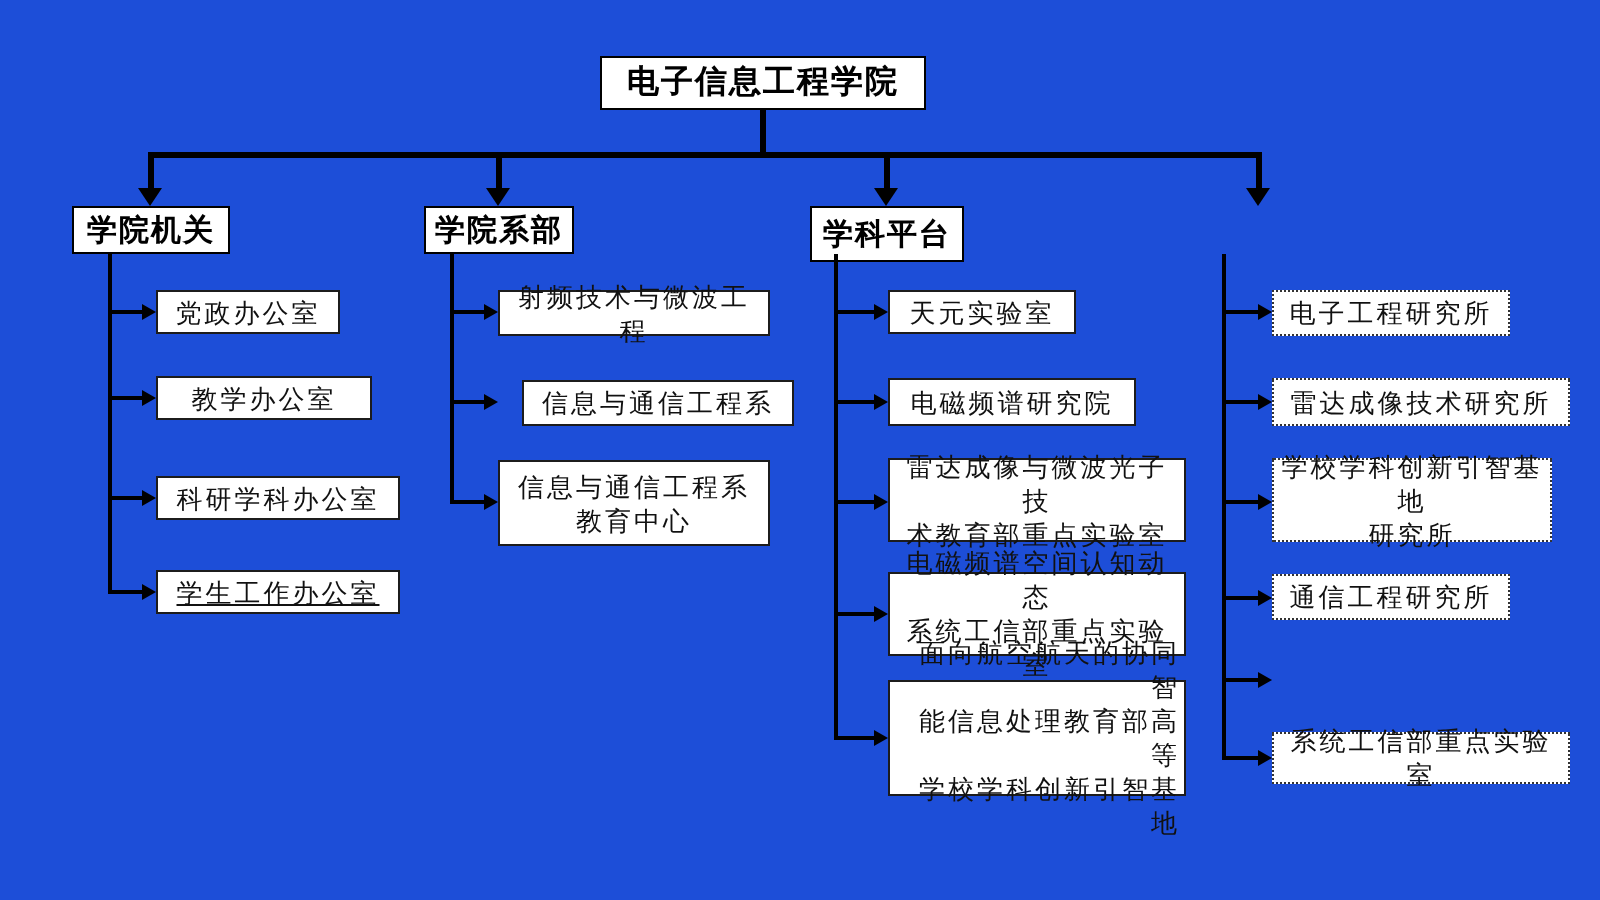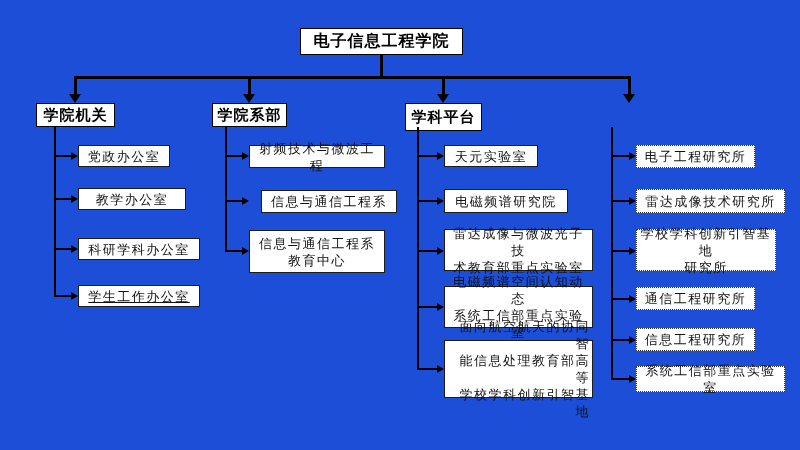--- a/index.html
+++ b/index.html
@@ -134,19 +134,18 @@
   <div class="tri-right" style="left:629px; top:247px;"></div>
   <div class="box cbox dotted" style="left:636px; top:229px; width:140px; height:42px;">学校学科创新引智基地
 研究所</div>
 
   <div class="hl" style="left:611px; top:298px; width:19px; height:1.5px;"></div>
   <div class="tri-right" style="left:629px; top:295px;"></div>
   <div class="box cbox dotted" style="left:636px; top:287px; width:119px; height:23px;">通信工程研究所</div>
 
   <div class="hl" style="left:611px; top:339px; width:19px; height:1.5px;"></div>
   <div class="tri-right" style="left:629px; top:336px;"></div>
-  <div class="box cbox dotted" style="left:636px; top:328px; width:119px; height:23px;">信息工程研究所</div>
 
   <div class="hl" style="left:611px; top:378px; width:19px; height:1.5px;"></div>
   <div class="tri-right" style="left:629px; top:375px;"></div>
   <div class="box cbox dotted" style="left:636px; top:366px; width:149px; height:26px;">系统工信部重点实验室</div>
 
 </div>
 
 </body></html>

